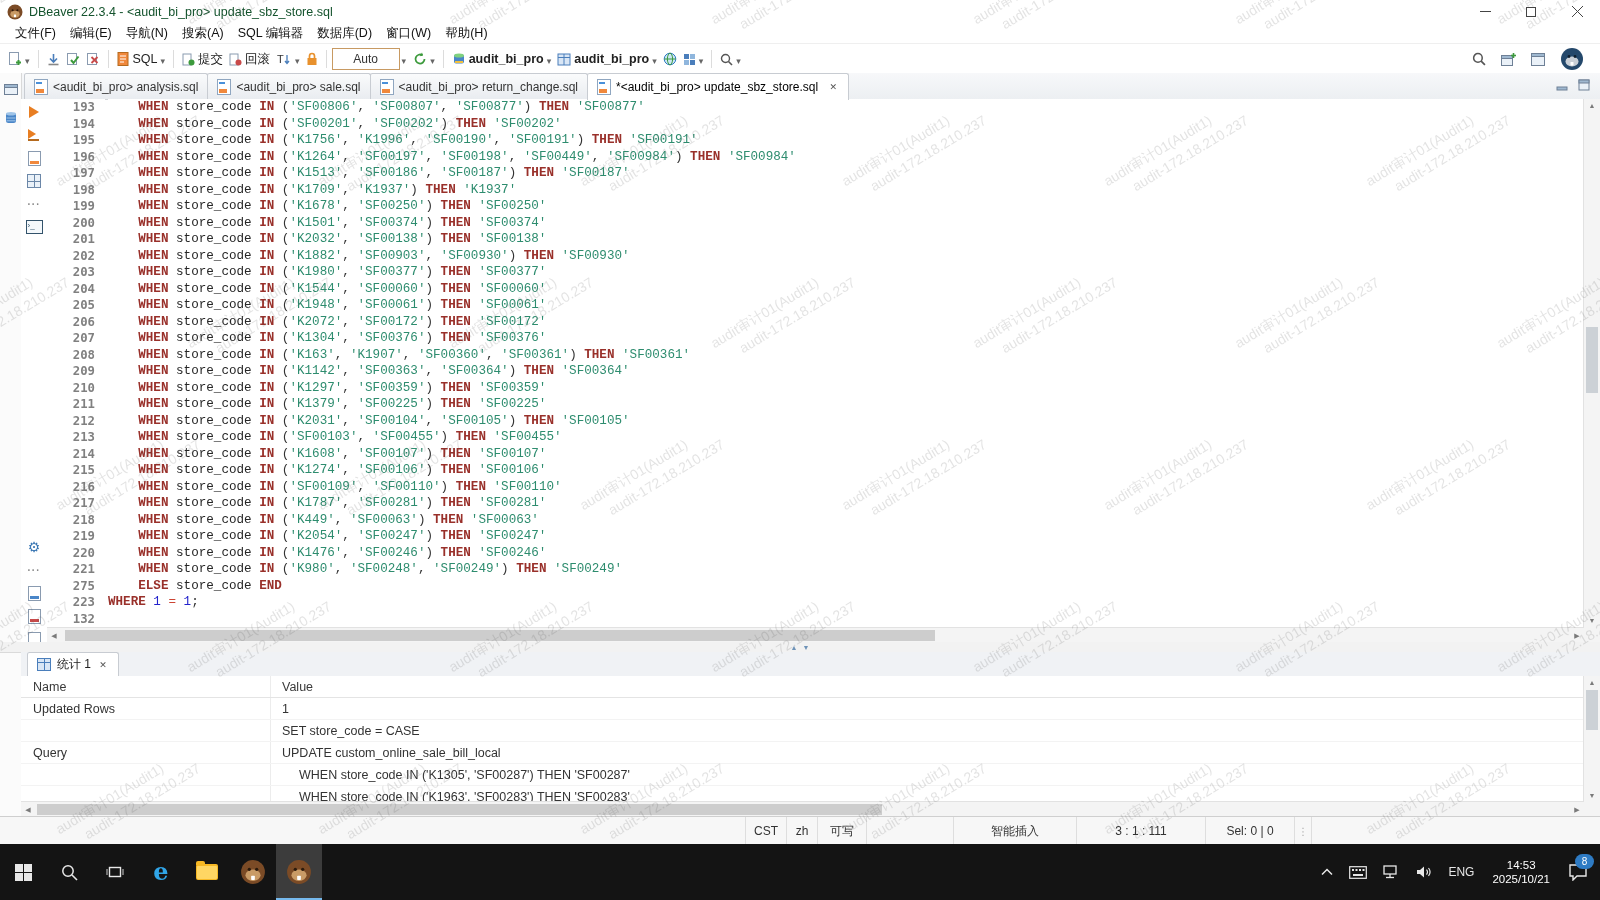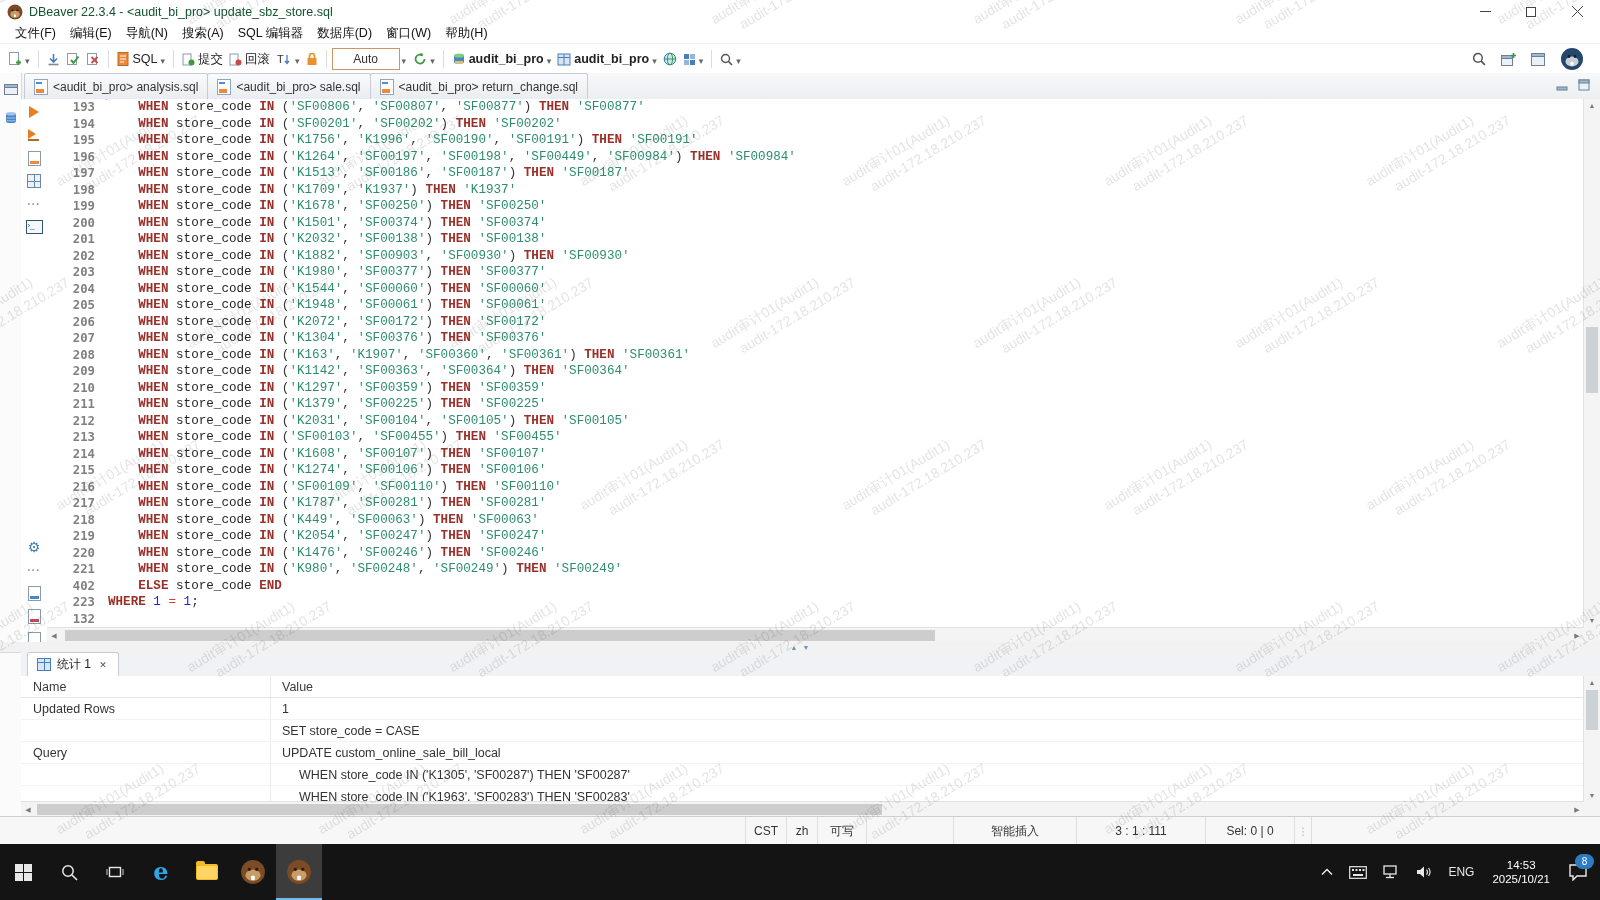--- a/index.html
+++ b/index.html
@@ -336,20 +336,25 @@
         <span class="tab-icon"></span>
         <span class="tab-label">&lt;audit_bi_pro&gt; analysis.sql</span>
       </div>
       <div class="tab">
         <span class="tab-icon"></span>
         <span class="tab-label">&lt;audit_bi_pro&gt; sale.sql</span>
       </div>
       <div class="tab">
         <span class="tab-icon"></span>
         <span class="tab-label">&lt;audit_bi_pro&gt; return_change.sql</span>
+      </div>
+      <div class="tab active">
+        <span class="tab-icon"></span>
+        <span class="tab-label">*&lt;audit_bi_pro&gt; update_sbz_store.sql</span>
+        <span class="tab-close"></span>
       </div>
     </div>
   <div id="tabbar-actions">
     <span><svg width="12" height="12" viewBox="0 0 12 12">
           <rect x="1" y="8" width="10" height="3" fill="#9FB8D0" stroke="#6E8096"></rect>
         </svg></span>
     <span><svg width="12" height="12" viewBox="0 0 12 12">
           <rect x="1" y="1" width="10" height="10" fill="#EAF1F8" stroke="#6E8096"></rect>
           <rect x="1" y="1" width="10" height="3" fill="#9FB8D0" stroke="#6E8096"></rect>
         </svg></span>
@@ -429,21 +434,21 @@
     <div class="gut-line">212</div>
     <div class="gut-line">213</div>
     <div class="gut-line">214</div>
     <div class="gut-line">215</div>
     <div class="gut-line">216</div>
     <div class="gut-line">217</div>
     <div class="gut-line">218</div>
     <div class="gut-line">219</div>
     <div class="gut-line">220</div>
     <div class="gut-line">221</div>
-    <div class="gut-line">402</div>
+    <div class="gut-line">275</div>
     <div class="gut-line">223</div>
     <div class="gut-line">132</div>
   </div>
 <div id="code-lines">
     <div class="code-line"><span class="tok-pl">    </span><span class="tok-kw">WHEN</span><span class="tok-pl"> </span><span class="tok-id">store_code</span><span class="tok-pl"> </span><span class="tok-kw">IN</span><span class="tok-pl"> </span><span class="tok-pl">(</span><span class="tok-str">'SF00806'</span><span class="tok-pl">,</span><span class="tok-pl"> </span><span class="tok-str">'SF00807'</span><span class="tok-pl">,</span><span class="tok-pl"> </span><span class="tok-str">'SF00877'</span><span class="tok-pl">)</span><span class="tok-pl"> </span><span class="tok-kw">THEN</span><span class="tok-pl"> </span><span class="tok-str">'SF00877'</span></div>
     <div class="code-line"><span class="tok-pl">    </span><span class="tok-kw">WHEN</span><span class="tok-pl"> </span><span class="tok-id">store_code</span><span class="tok-pl"> </span><span class="tok-kw">IN</span><span class="tok-pl"> </span><span class="tok-pl">(</span><span class="tok-str">'SF00201'</span><span class="tok-pl">,</span><span class="tok-pl"> </span><span class="tok-str">'SF00202'</span><span class="tok-pl">)</span><span class="tok-pl"> </span><span class="tok-kw">THEN</span><span class="tok-pl"> </span><span class="tok-str">'SF00202'</span></div>
     <div class="code-line"><span class="tok-pl">    </span><span class="tok-kw">WHEN</span><span class="tok-pl"> </span><span class="tok-id">store_code</span><span class="tok-pl"> </span><span class="tok-kw">IN</span><span class="tok-pl"> </span><span class="tok-pl">(</span><span class="tok-str">'K1756'</span><span class="tok-pl">,</span><span class="tok-pl"> </span><span class="tok-str">'K1996'</span><span class="tok-pl">,</span><span class="tok-pl"> </span><span class="tok-str">'SF00190'</span><span class="tok-pl">,</span><span class="tok-pl"> </span><span class="tok-str">'SF00191'</span><span class="tok-pl">)</span><span class="tok-pl"> </span><span class="tok-kw">THEN</span><span class="tok-pl"> </span><span class="tok-str">'SF00191'</span></div>
     <div class="code-line"><span class="tok-pl">    </span><span class="tok-kw">WHEN</span><span class="tok-pl"> </span><span class="tok-id">store_code</span><span class="tok-pl"> </span><span class="tok-kw">IN</span><span class="tok-pl"> </span><span class="tok-pl">(</span><span class="tok-str">'K1264'</span><span class="tok-pl">,</span><span class="tok-pl"> </span><span class="tok-str">'SF00197'</span><span class="tok-pl">,</span><span class="tok-pl"> </span><span class="tok-str">'SF00198'</span><span class="tok-pl">,</span><span class="tok-pl"> </span><span class="tok-str">'SF00449'</span><span class="tok-pl">,</span><span class="tok-pl"> </span><span class="tok-str">'SF00984'</span><span class="tok-pl">)</span><span class="tok-pl"> </span><span class="tok-kw">THEN</span><span class="tok-pl"> </span><span class="tok-str">'SF00984'</span></div>
     <div class="code-line"><span class="tok-pl">    </span><span class="tok-kw">WHEN</span><span class="tok-pl"> </span><span class="tok-id">store_code</span><span class="tok-pl"> </span><span class="tok-kw">IN</span><span class="tok-pl"> </span><span class="tok-pl">(</span><span class="tok-str">'K1513'</span><span class="tok-pl">,</span><span class="tok-pl"> </span><span class="tok-str">'SF00186'</span><span class="tok-pl">,</span><span class="tok-pl"> </span><span class="tok-str">'SF00187'</span><span class="tok-pl">)</span><span class="tok-pl"> </span><span class="tok-kw">THEN</span><span class="tok-pl"> </span><span class="tok-str">'SF00187'</span></div>
     <div class="code-line"><span class="tok-pl">    </span><span class="tok-kw">WHEN</span><span class="tok-pl"> </span><span class="tok-id">store_code</span><span class="tok-pl"> </span><span class="tok-kw">IN</span><span class="tok-pl"> </span><span class="tok-pl">(</span><span class="tok-str">'K1709'</span><span class="tok-pl">,</span><span class="tok-pl"> </span><span class="tok-str">'K1937'</span><span class="tok-pl">)</span><span class="tok-pl"> </span><span class="tok-kw">THEN</span><span class="tok-pl"> </span><span class="tok-str">'K1937'</span></div>

